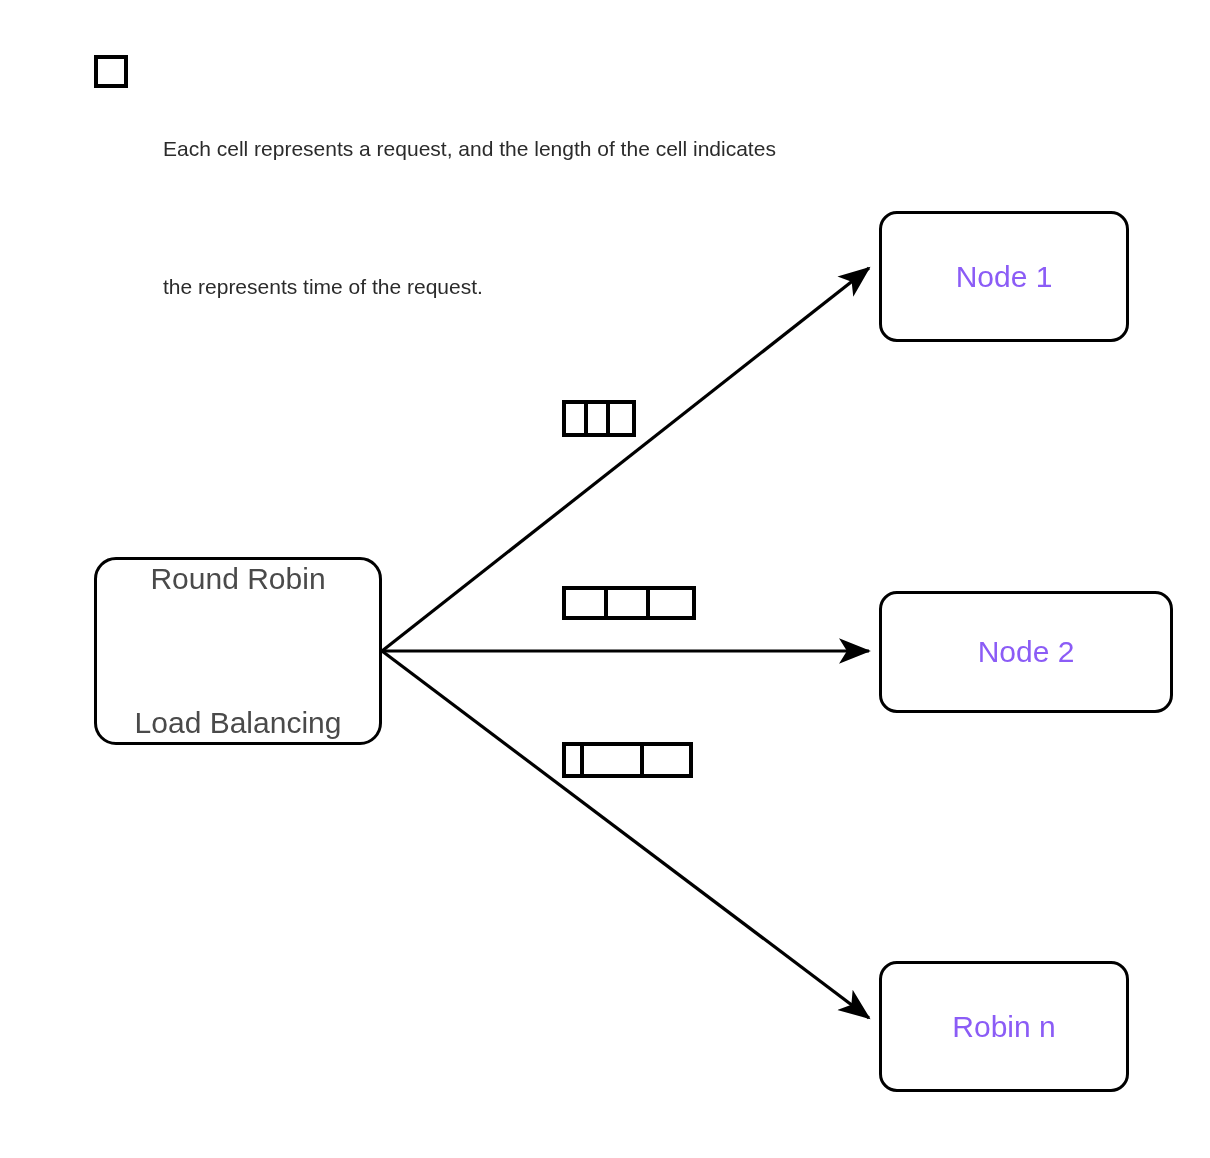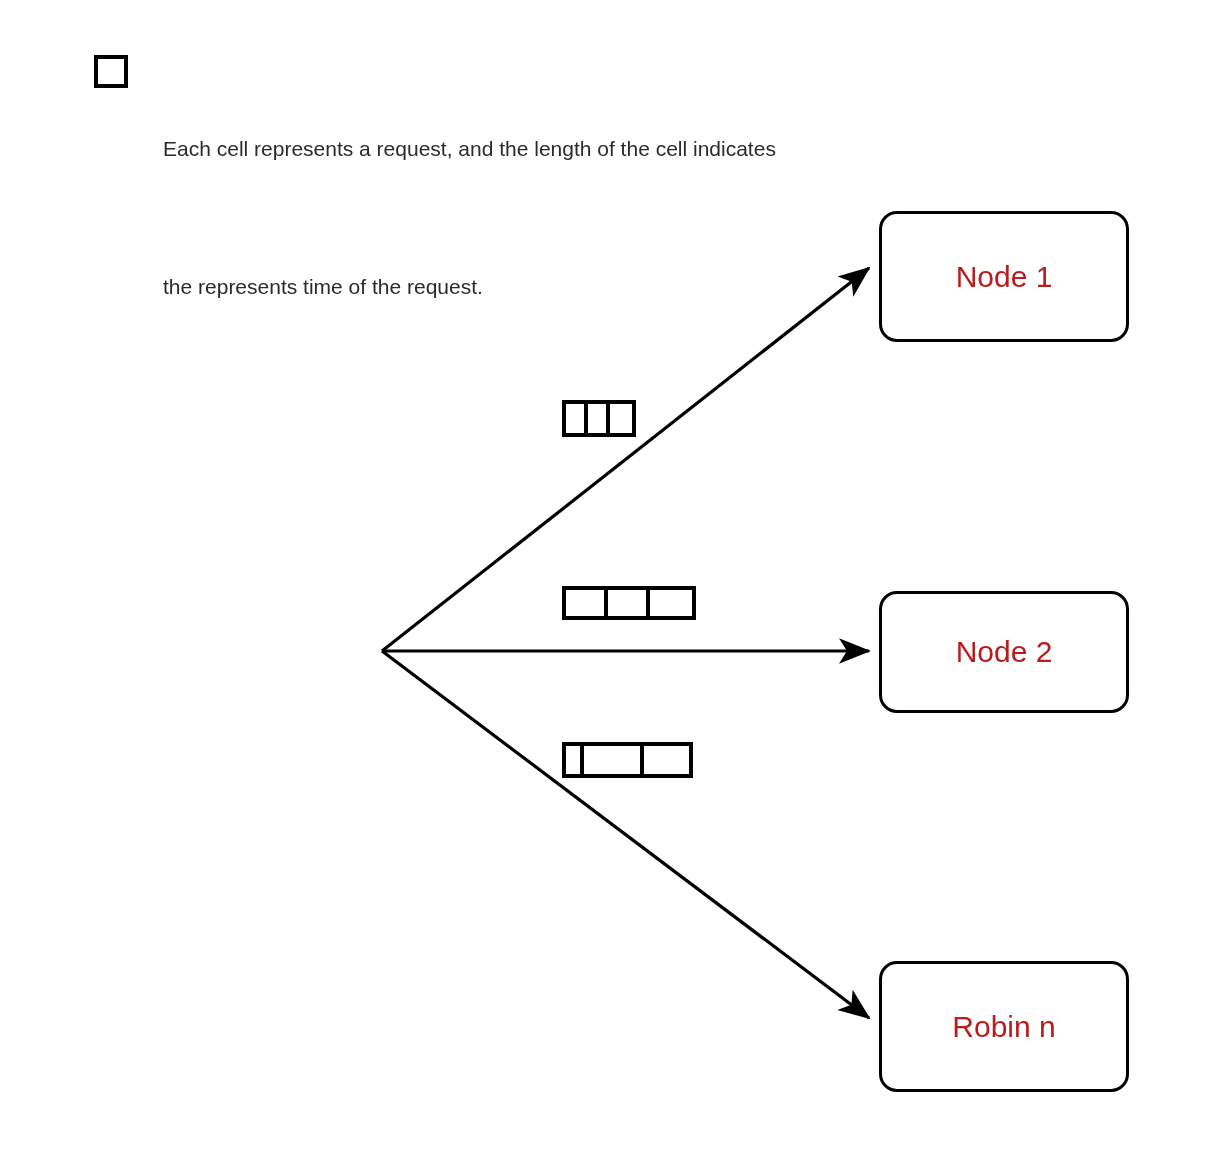--- a/index.html
+++ b/index.html
@@ -55,27 +55,27 @@
     border: 3px solid #000000;
     border-radius: 18px;
     background: #ffffff;
     display: flex;
     align-items: center;
     justify-content: center;
     text-align: center;
   }
   .node-box .node-label {
     font-size: 30px;
-    color: #b91c1c;
+    color: #8b5cf6;
     line-height: 1.18;
     white-space: pre;
   }
 
   #node-1 { left: 879px; top: 211px;  width: 250px; height: 131px; }
-  #node-2 { left: 879px; top: 591px;  width: 250px; height: 122px; }
+  #node-2 { left: 879px; top: 591px;  width: 294px; height: 122px; }
   #node-n { left: 879px; top: 961px;  width: 250px; height: 131px; }
 
   #lb-box {
     left: 94px;
     top: 557px;
     width: 288px;
     height: 188px;
     border-radius: 22px;
     overflow: visible;
   }
@@ -141,20 +141,26 @@
       </marker>
     </defs>
 
     <line x1="382" y1="651" x2="869" y2="268" stroke="#000000" stroke-width="3.2" marker-end="url(#ah)"></line>
 
     <line x1="382" y1="651" x2="869" y2="651" stroke="#000000" stroke-width="3.2" marker-end="url(#ah)"></line>
 
     <line x1="382" y1="651" x2="869" y2="1018" stroke="#000000" stroke-width="3.2" marker-end="url(#ah)"></line>
   </svg>
 
+  <div class="node-box" id="lb-box">
+    <div class="lb-label">
+      <div>Round Robin</div>
+      <div>Load Balancing</div>
+    </div>
+  </div>
 
   <div class="node-box" id="node-1">
     <span class="node-label">Node 1</span>
   </div>
 
   <div class="node-box" id="node-2">
     <span class="node-label">Node 2</span>
   </div>
 
   <div class="node-box" id="node-n">

